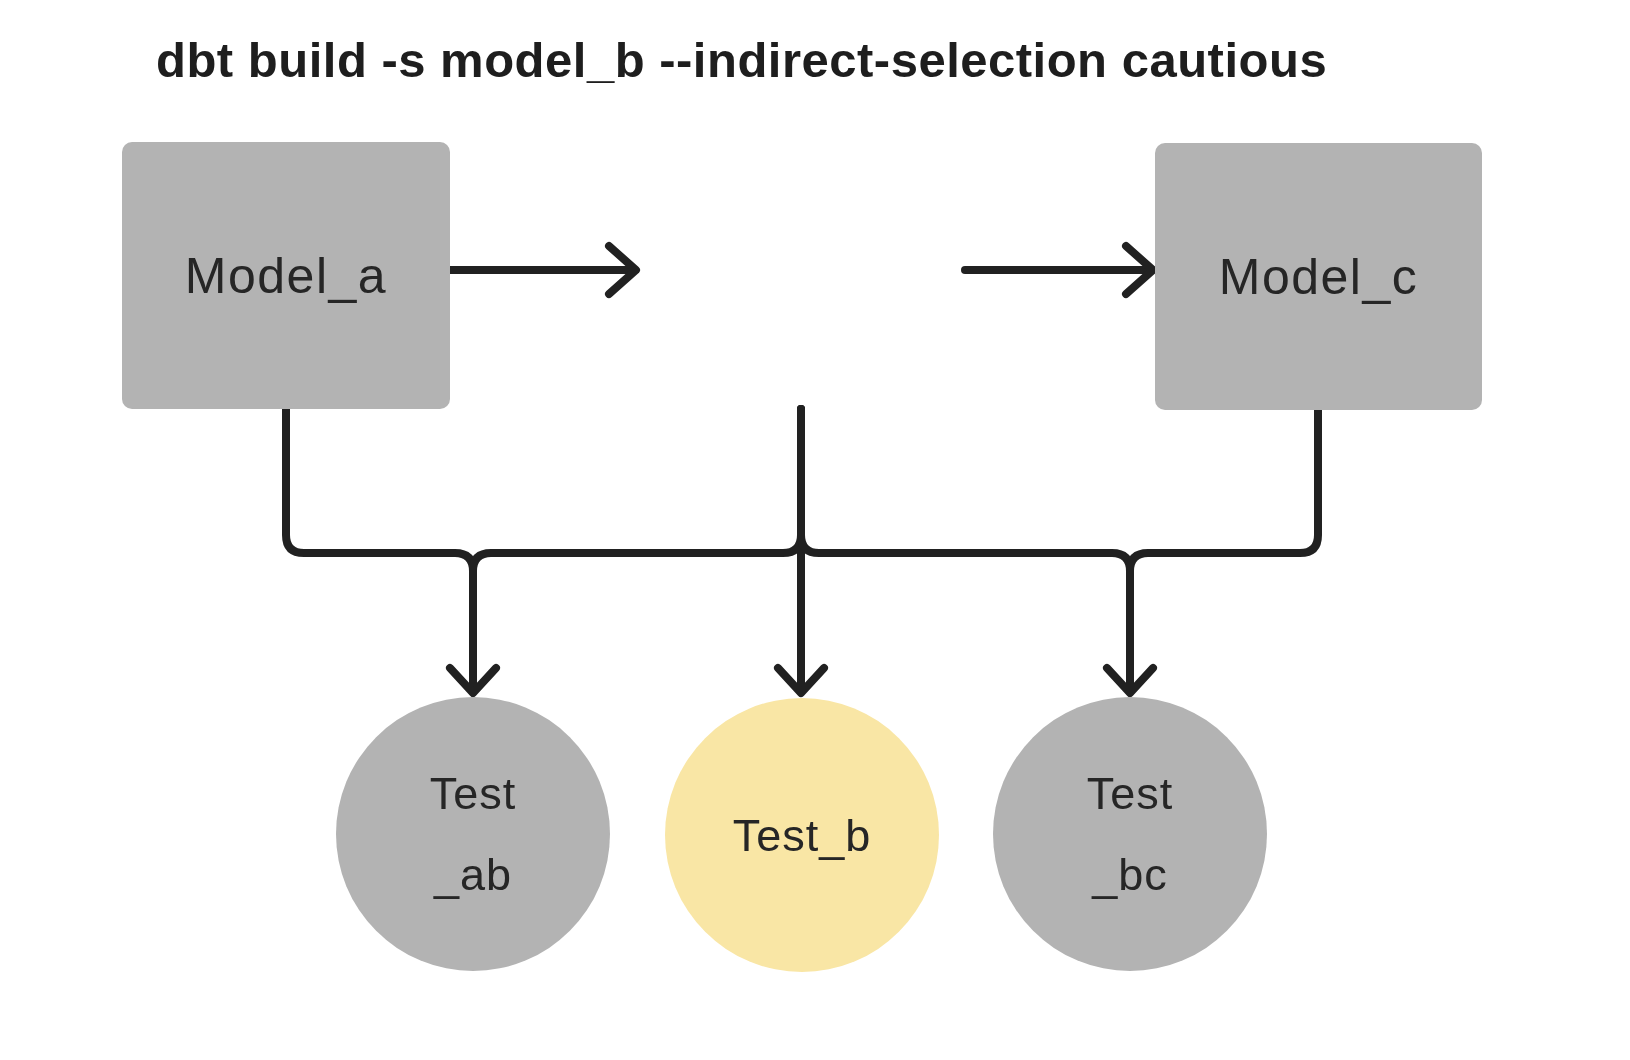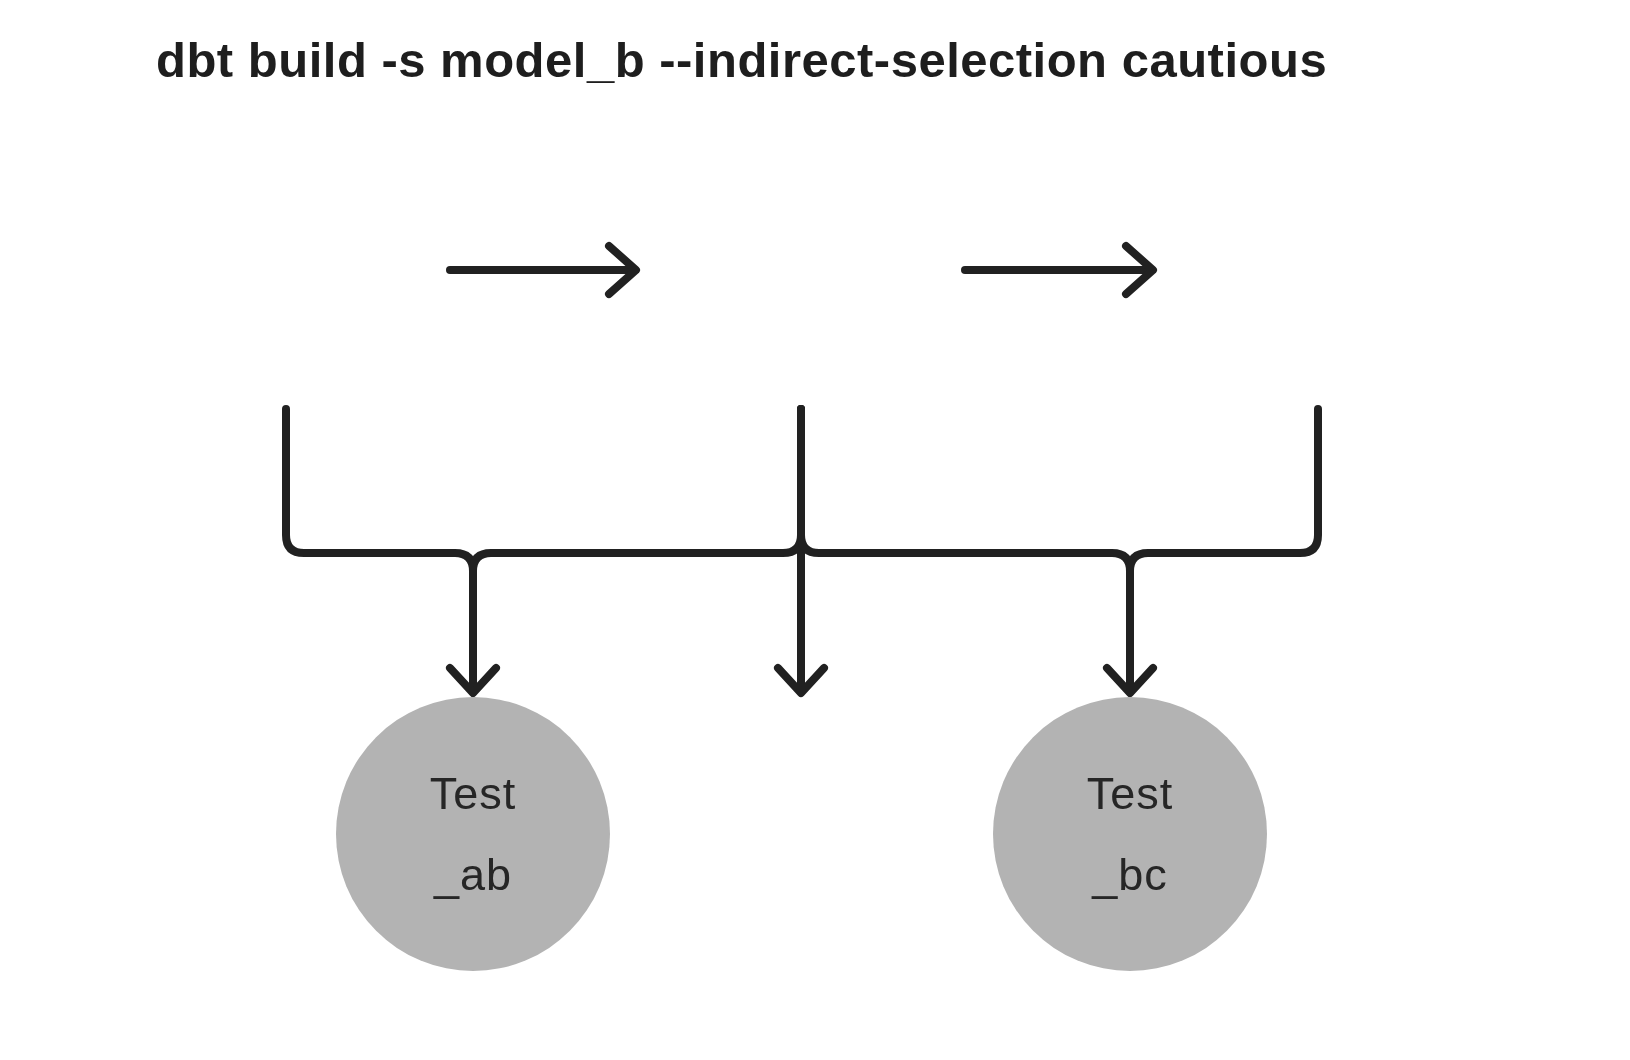--- a/index.html
+++ b/index.html
@@ -106,27 +106,36 @@
 
     <path d="M 801 409 V 535 Q 801 553 819 553 H 1112 Q 1130 553 1130 571 V 688"></path>
 
     <path d="M 1318 409 V 535 Q 1318 553 1300 553 H 1148 Q 1130 553 1130 571 V 688"></path>
 
     <path d="M 450 668 L 473 693 L 496 668"></path>
     <path d="M 778 668 L 801 693 L 824 668"></path>
     <path d="M 1107 668 L 1130 693 L 1153 668"></path>
   </svg>
 
+  <div id="model-a" class="node model-box">
+    <span>Model_a</span>
+  </div>
 
 
+  <div id="model-c" class="node model-box">
+    <span>Model_c</span>
+  </div>
 
   <div id="test-ab" class="node test-circle">
     <span class="line">Test</span>
     <span class="line">_ab</span>
   </div>
 
+  <div id="test-b" class="node test-circle included">
+    <span class="line">Test_b</span>
+  </div>
 
   <div id="test-bc" class="node test-circle">
     <span class="line">Test</span>
     <span class="line">_bc</span>
   </div>
 
 </div>
 
 </body></html>

